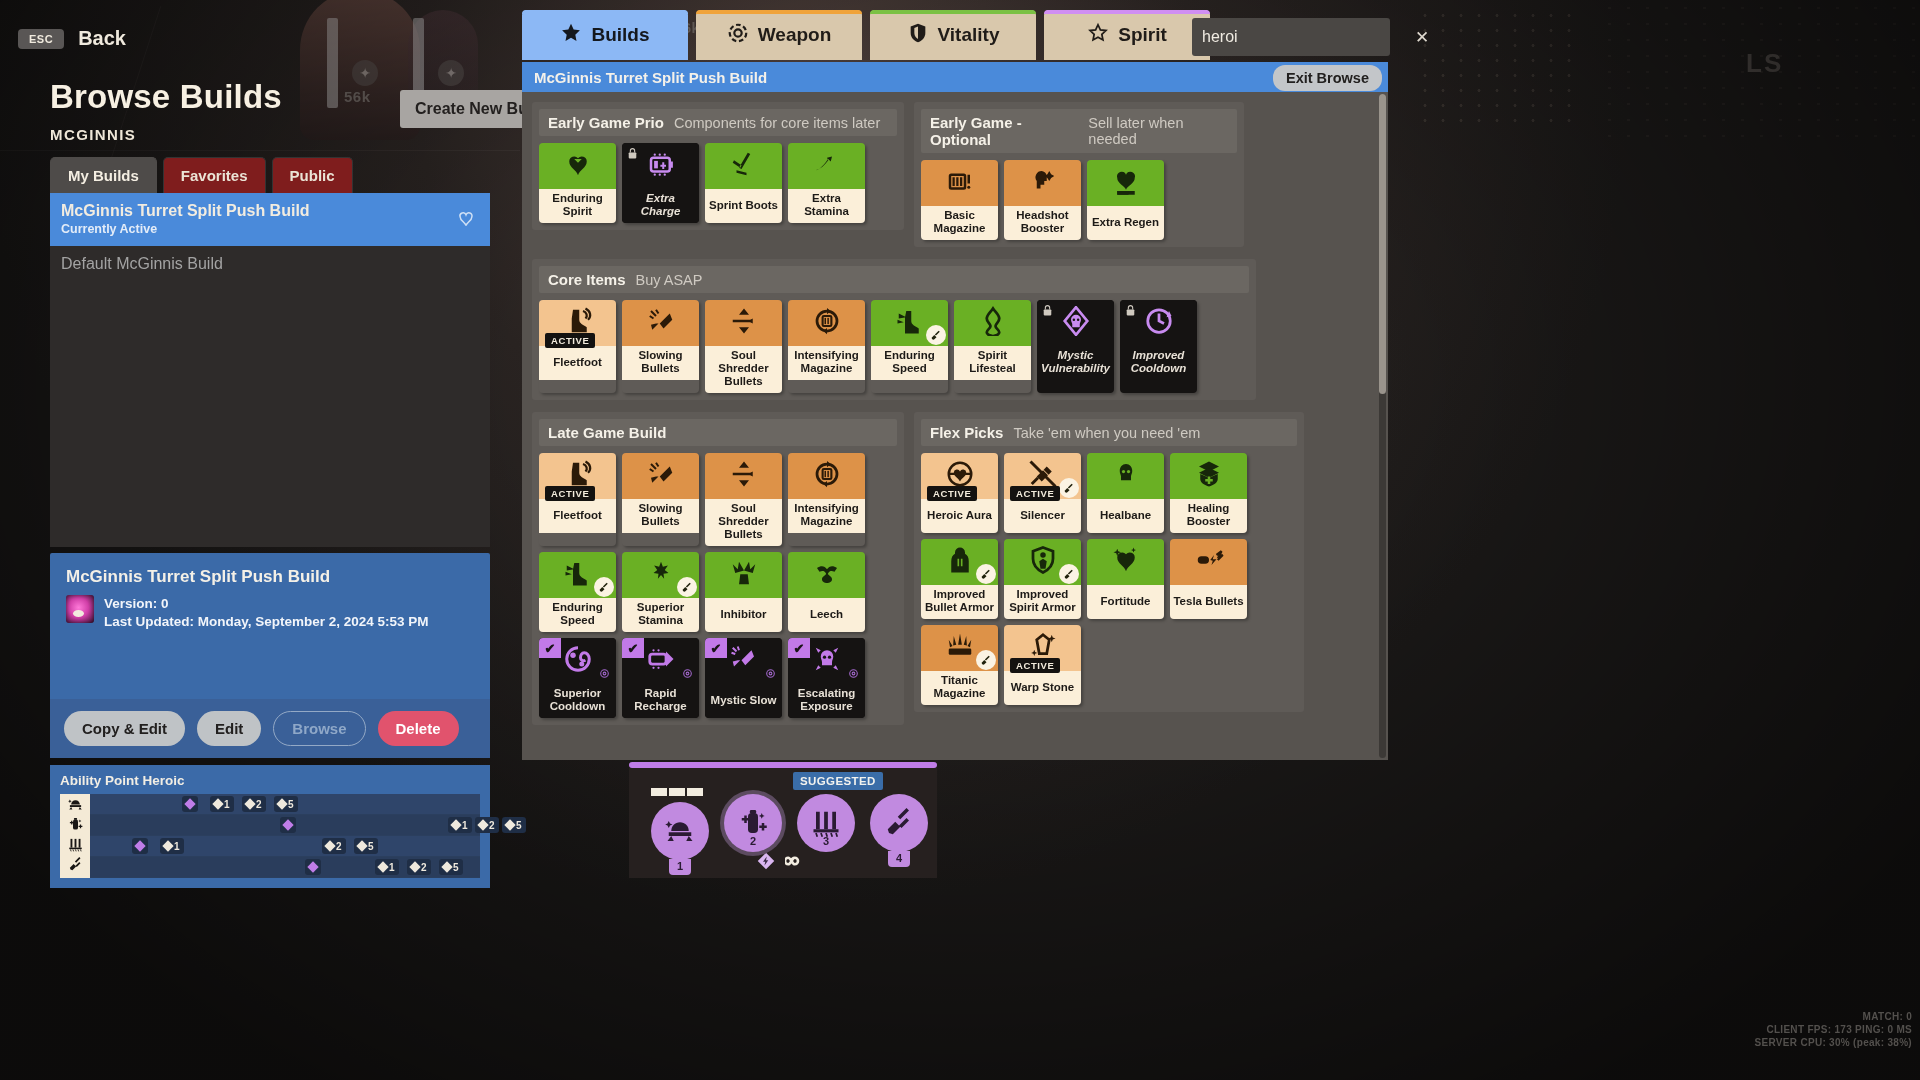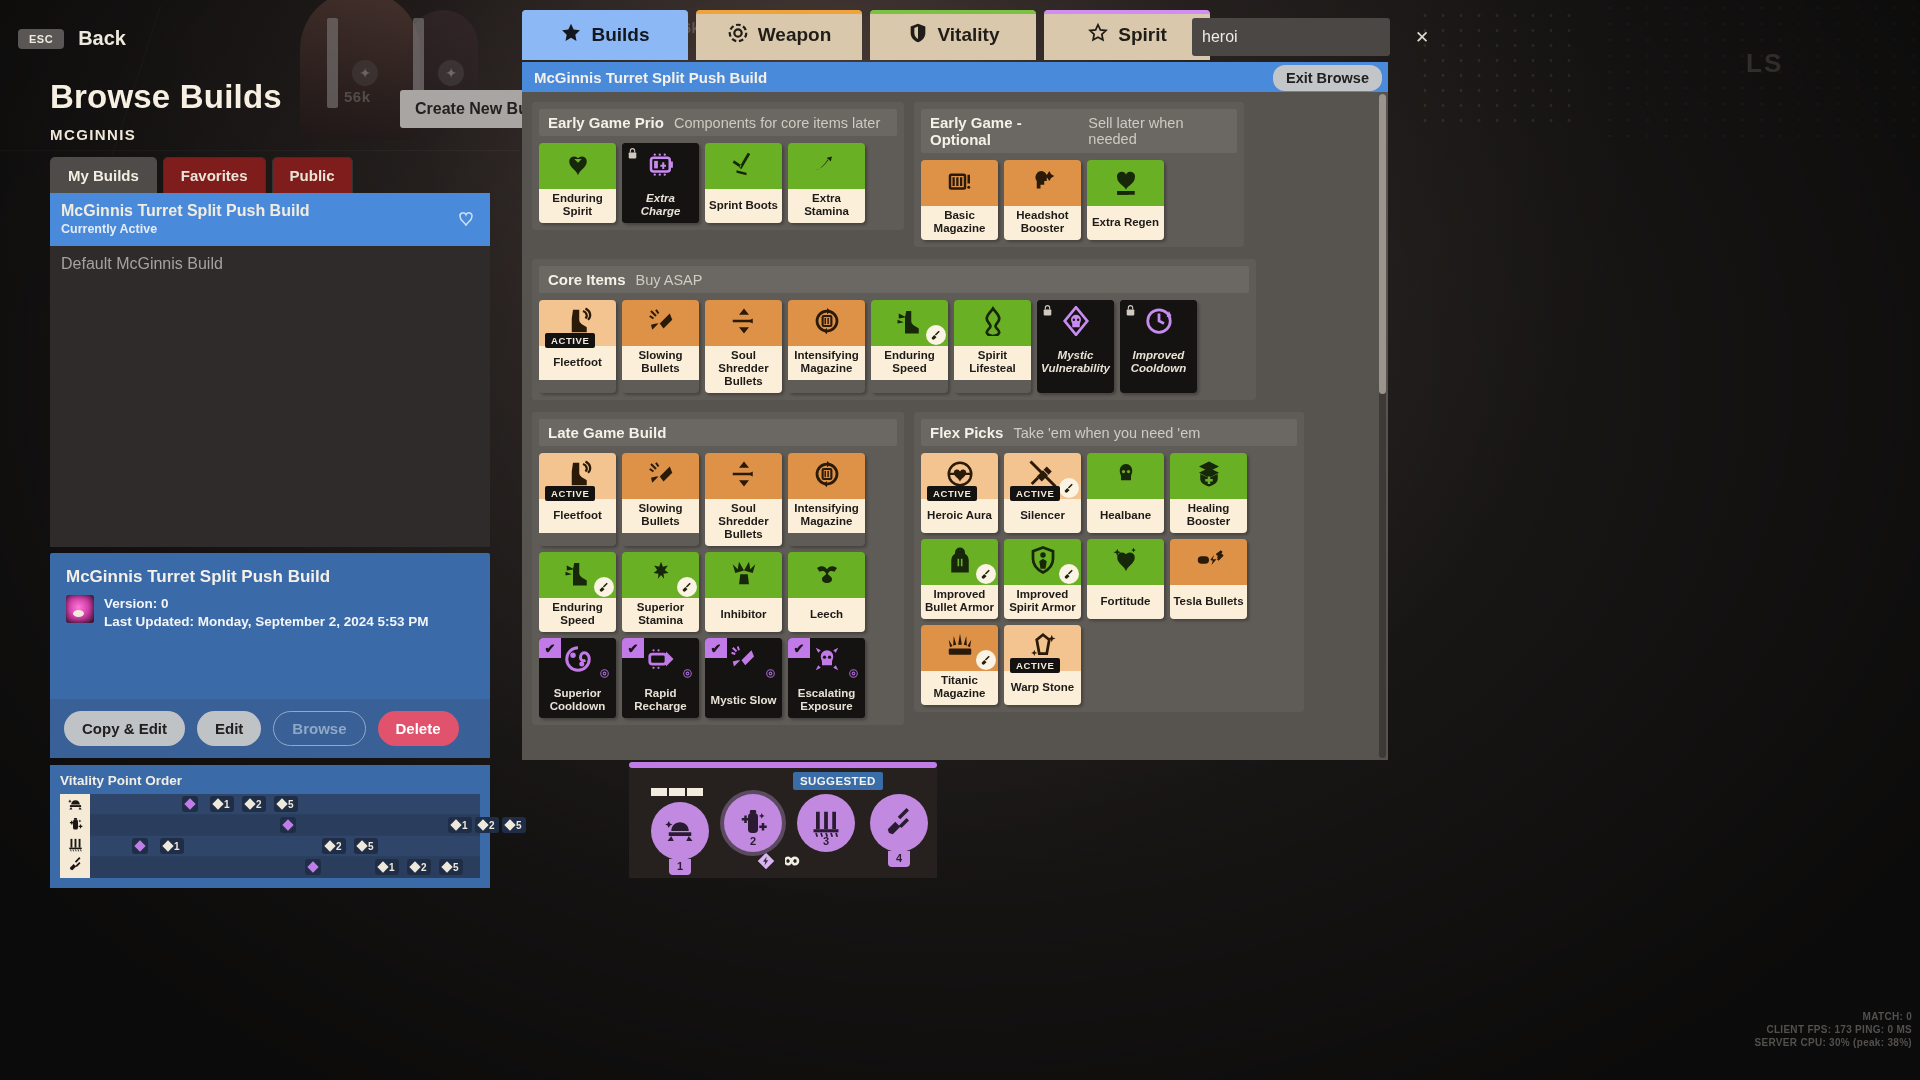--- a/index.html
+++ b/index.html
@@ -291,21 +291,21 @@
     </div>
     <div class="detail-actions" id="detail-actions">
         <button class="pill grey">Copy &amp; Edit</button>
         <button class="pill grey">Edit</button>
         <button class="pill outline">Browse</button>
         <button class="pill red">Delete</button>
       </div>
   </div>
 
   <div class="apo">
-    <div class="apo-title">Vitality Point Order</div>
+    <div class="apo-title">Ability Point Heroic</div>
     <div class="apo-grid">
       <div class="apo-icons" id="apo-icons">
           <div class="apo-ic">
             <svg width="15" height="15" viewBox="0 0 24 24" fill="currentColor">
               <path d="M12 5c-4 0-7 3-7 7h14c0-4-3-7-7-7z"></path>
               <path d="M3 13h18v3H3z"></path>
               <path d="M5 16l-3 4h5zM19 16l3 4h-5z"></path>
               <path d="M3 4l1 2 2 .7-2 .8L3 9.5 2 7.5.2 6.7 2 6z"></path>
             </svg>
           </div>

